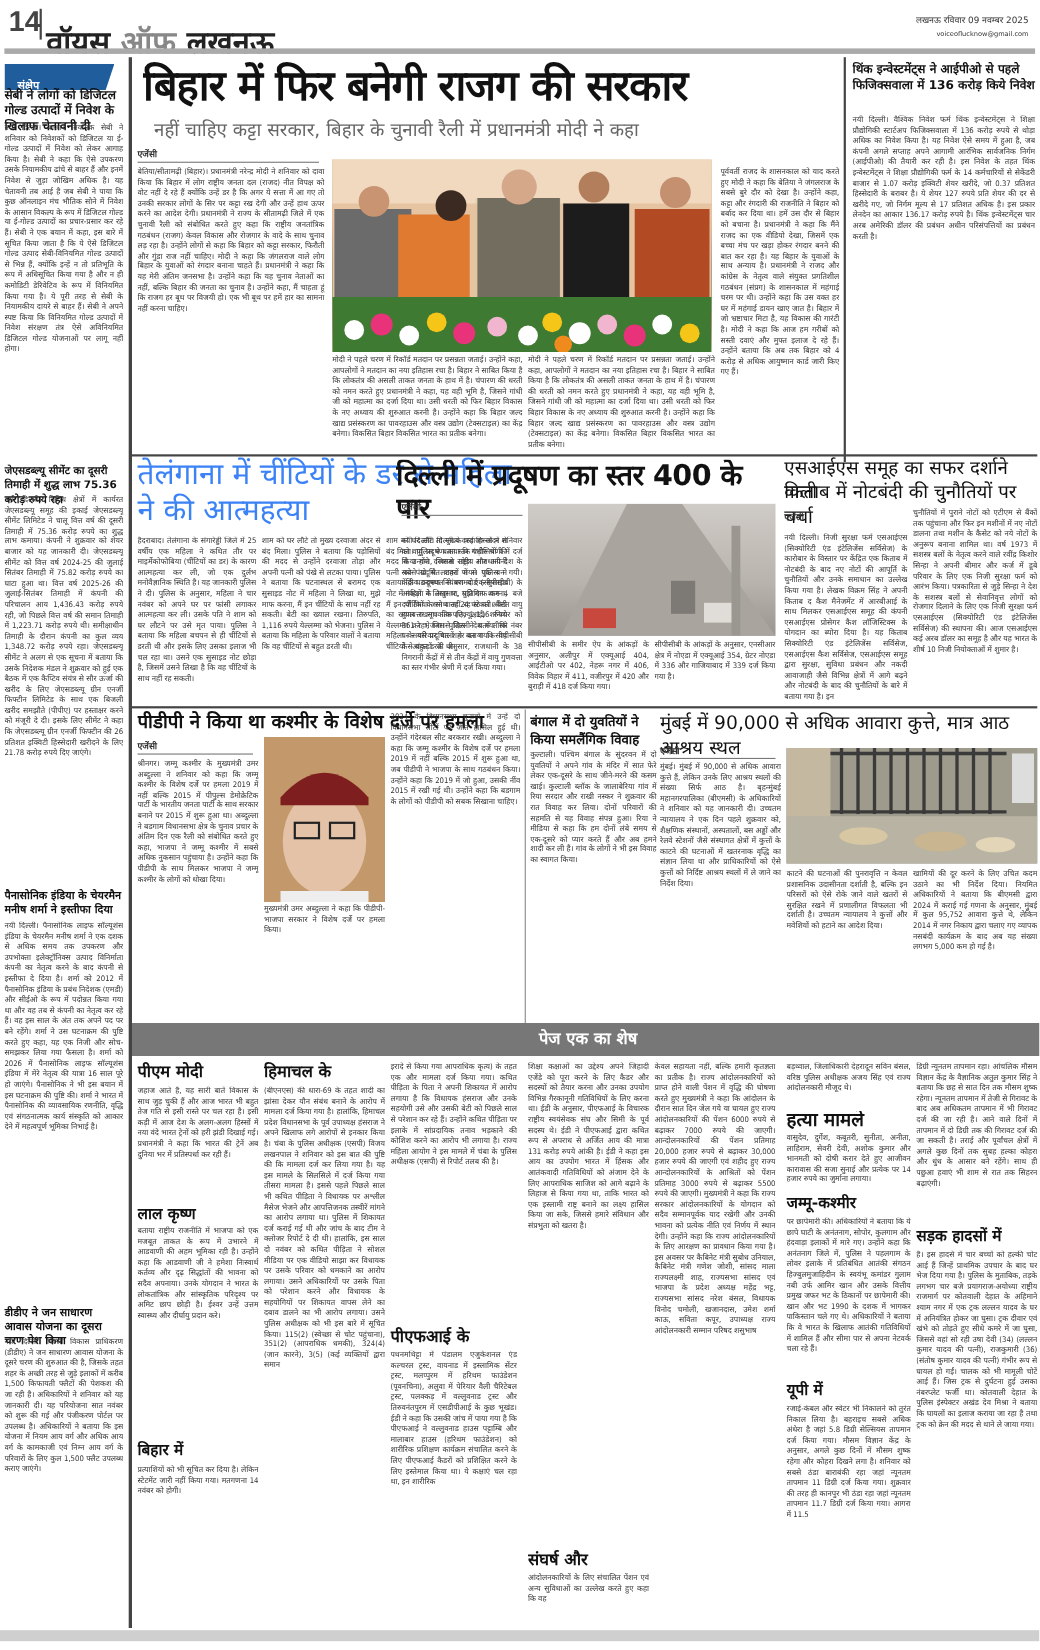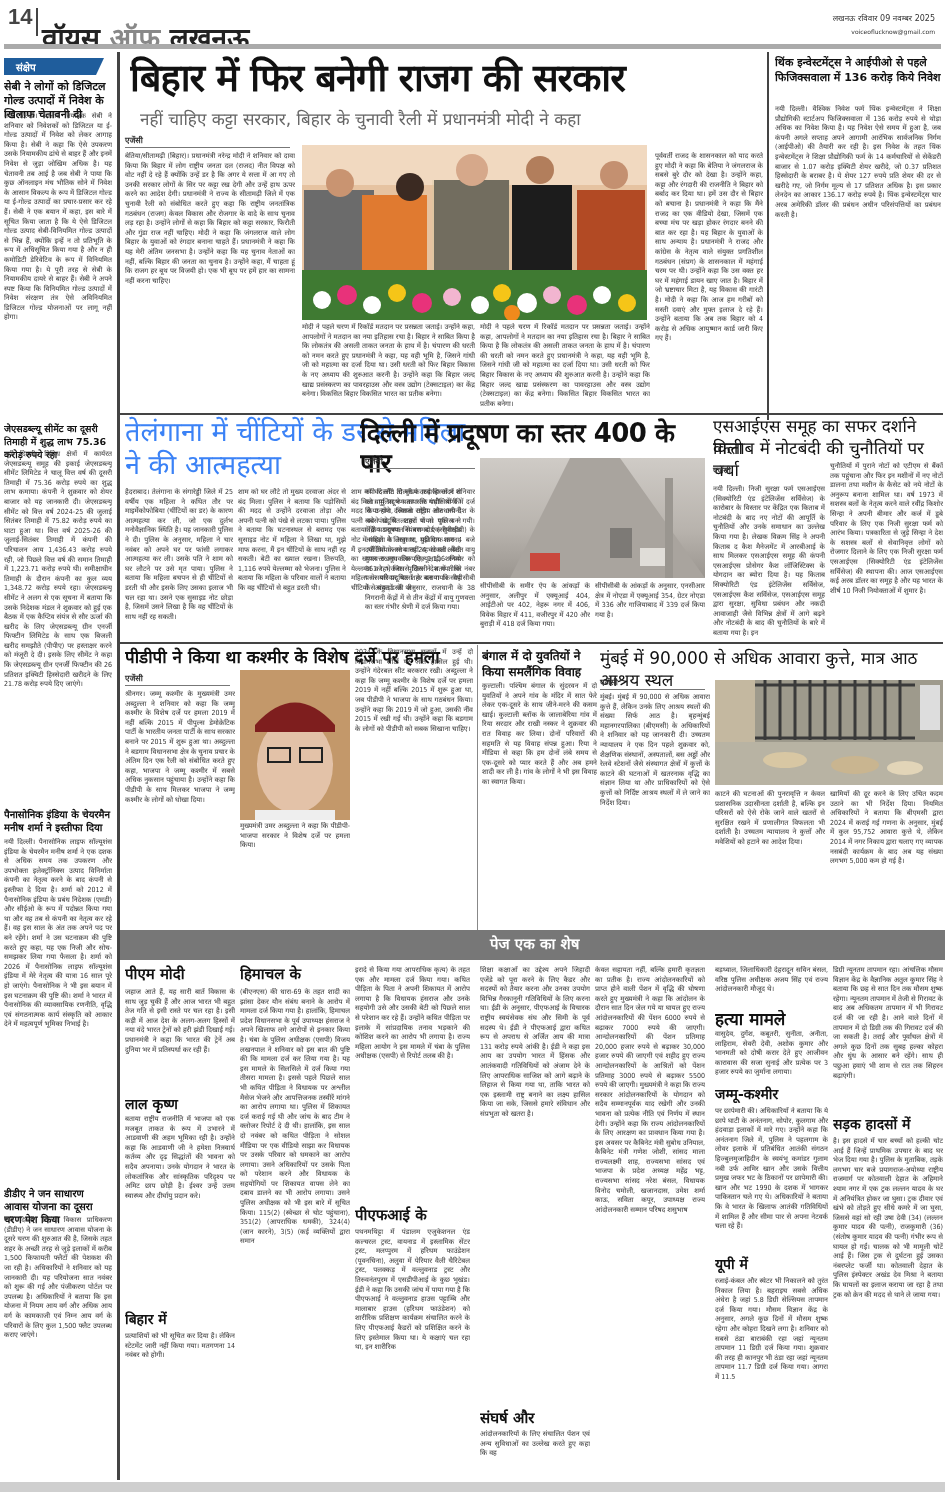--- a/index.html
+++ b/index.html
@@ -1,32 +1,32 @@
 <!DOCTYPE html>
 <html><head>
 <meta charset="utf-8">
 <style>
 *{box-sizing:border-box;margin:0;padding:0}
 body{width:945px;height:1500px;background:#fff;font-family:"DejaVu Sans",sans-serif;color:#1a1a1a;overflow:hidden;position:relative}
 .abs{position:absolute}
 .masthead{left:0;top:0;width:945px;height:46px}
-.pgnum{left:8px;top:4px;font-size:22px;font-weight:bold;color:#444;font-family:"Liberation Sans",sans-serif}
+.pgnum{left:8px;top:4px;font-size:26px;font-weight:bold;color:#444;font-family:"Liberation Sans",sans-serif}
 .pgbar{left:36px;top:8px;width:2px;height:28px;background:#444}
 .paper{left:42px;top:18px;font-size:28px;font-weight:bold;color:#222}
 .paper .of{color:#888}
 .section{left:0;width:945px;top:10px;text-align:center;font-size:18px;font-weight:bold;color:#333}
 .dateline{right:10px;top:12px;font-size:8px;text-align:right;color:#333;line-height:13px}
 .topbar{left:4px;top:44px;width:937px;height:5px;background:#aaa}
 .txt{font-size:7px;line-height:9.6px;color:#333;text-align:justify;overflow:hidden;font-family:"DejaVu Sans Condensed","DejaVu Sans",sans-serif}
 .hd{font-weight:bold;color:#111;overflow:hidden;font-family:"DejaVu Sans",sans-serif}
 .vline{width:3px;background:#444}
 .hline{height:1px;background:#777}
 .byline{font-size:8px;font-weight:bold;color:#333}
 .photo{overflow:hidden}
-.sankshep{left:4px;top:58px;width:100px;height:17px;background:#1f5d9c;color:#fff;font-size:10px;font-weight:bold;padding:2px 12px;clip-path:polygon(0 0,100% 0,92% 100%,0 100%)}
+.sankshep{left:4px;top:58px;width:100px;height:17px;background:#1f5d9c;color:#fff;font-size:10px;font-weight:bold;padding:12px 12px;clip-path:polygon(0 0,100% 0,92% 100%,0 100%)}
 .bottombar{left:0;top:1482px;width:945px;height:10px;background:#cfcfcf}
 </style>
 </head>
 <body>
 
 <div class="abs masthead">
   <div class="abs pgnum">14</div>
   <div class="abs pgbar"></div>
   <div class="abs paper">
     <span>वॉयस</span>
@@ -208,21 +208,21 @@
 <div class="abs txt" style="left:355px;top:1228px;width:115px;height:249px">पथनमथिट्टा में पंडालम एजुकेशनल एंड कल्चरल ट्रस्ट, वायनाड में इस्लामिक सेंटर ट्रस्ट, मलप्पुरम में हरिथम फाउंडेशन (पूवनचिना), अलुवा में पेरियार वैली चैरिटेबल ट्रस्ट, पलक्कड़ में वल्लुवनाड ट्रस्ट और तिरुवनंतपुरम में एसडीपीआई के कुछ भूखंड। ईडी ने कहा कि उसकी जांच में पाया गया है कि पीएफआई ने वल्लुवनाड हाउस पट्टाम्बि और मालाबार हाउस (हरिथम फाउंडेशन) को शारीरिक प्रशिक्षण कार्यक्रम संचालित करने के लिए पीएफआई कैडरों को प्रशिक्षित करने के लिए इस्तेमाल किया था। ये कक्षाएं चल रहा था, इन शारीरिक</div>
 
 <div class="abs txt" style="left:480px;top:966px;width:110px;height:440px">शिक्षा कक्षाओं का उद्देश्य अपने जिहादी एजेंडे को पूरा करने के लिए कैडर और सदस्यों को तैयार करना और उनका उपयोग विभिन्न गैरकानूनी गतिविधियों के लिए करना था। ईडी के अनुसार, पीएफआई के विचारक राष्ट्रीय स्वयंसेवक संघ और सिमी के पूर्व सदस्य थे। ईडी ने पीएफआई द्वारा कथित रूप से अपराध से अर्जित आय की मात्रा 131 करोड़ रुपये आंकी है। ईडी ने कहा इस आय का उपयोग भारत में हिंसक और आतंकवादी गतिविधियों को अंजाम देने के लिए आपराधिक साजिश को आगे बढ़ाने के लिहाज से किया गया था, ताकि भारत को एक इस्लामी राष्ट्र बनाने का लक्ष्य हासिल किया जा सके, जिससे हमारे संविधान और संप्रभुता को खतरा है।</div>
 <div class="abs hd" style="left:480px;top:1408px;width:110px;font-size:15px;line-height:20px">संघर्ष और</div>
 <div class="abs txt" style="left:480px;top:1430px;width:110px;height:47px">आंदोलनकारियों के लिए संचालित पेंशन एवं अन्य सुविधाओं का उल्लेख करते हुए कहा कि वह</div>
 
 <div class="abs txt" style="left:595px;top:966px;width:110px;height:511px">केवल सहायता नहीं, बल्कि हमारी कृतज्ञता का प्रतीक है। राज्य आंदोलनकारियों को प्राप्त होने वाली पेंशन में वृद्धि की घोषणा करते हुए मुख्यमंत्री ने कहा कि आंदोलन के दौरान सात दिन जेल गये या घायल हुए राज्य आंदोलनकारियों की पेंशन 6000 रुपये से बढ़ाकर 7000 रुपये की जाएगी। आन्दोलनकारियों की पेंशन प्रतिमाह 20,000 हजार रुपये से बढ़ाकर 30,000 हजार रुपये की जाएगी एवं शहीद हुए राज्य आन्दोलनकारियों के आश्रितों को पेंशन प्रतिमाह 3000 रुपये से बढ़ाकर 5500 रुपये की जाएगी। मुख्यमंत्री ने कहा कि राज्य सरकार आंदोलनकारियों के योगदान को सदैव सम्मानपूर्वक याद रखेगी और उनकी भावना को प्रत्येक नीति एवं निर्णय में स्थान देगी। उन्होंने कहा कि राज्य आंदोलनकारियों के लिए आरक्षण का प्रावधान किया गया है। इस अवसर पर कैबिनेट मंत्री सुबोध उनियाल, कैबिनेट मंत्री गणेश जोशी, सांसद माला राज्यलक्ष्मी शाह, राज्यसभा सांसद एवं भाजपा के प्रदेश अध्यक्ष महेंद्र भट्ट, राज्यसभा सांसद नरेश बंसल, विधायक विनोद चमोली, खजानदास, उमेश शर्मा काऊ, सविता कपूर, उपाध्यक्ष राज्य आंदोलनकारी सम्मान परिषद शसुभाष</div>
 
 <div class="abs txt" style="left:715px;top:966px;width:113px;height:40px">बड़थ्वाल, जिलाधिकारी देहरादून सविन बंसल, वरिष्ठ पुलिस अधीक्षक अजय सिंह एवं राज्य आंदोलनकारी मौजूद थे।</div>
 <div class="abs hd" style="left:715px;top:1010px;width:113px;font-size:17px;line-height:18px">हत्या मामले</div>
-<div class="abs txt" style="left:715px;top:1030px;width:113px;height:52px">वासुदेव, दुर्गेश, कबूतरी, सुनीता, अनीता, लाहिराम, सेवरी देवी, अशोक कुमार और भानमती को दोषी करार देते हुए आजीवन कारावास की सजा सुनाई और प्रत्येक पर 3 हजार रुपये का जुर्माना लगाया।</div>
+<div class="abs txt" style="left:715px;top:1030px;width:113px;height:52px">वासुदेव, दुर्गेश, कबूतरी, सुनीता, अनीता, लाहिराम, सेवरी देवी, अशोक कुमार और भानमती को दोषी करार देते हुए आजीवन कारावास की सजा सुनाई और प्रत्येक पर 14 हजार रुपये का जुर्माना लगाया।</div>
 <div class="abs hd" style="left:715px;top:1085px;width:113px;font-size:14px;line-height:18px">जम्मू-कश्मीर</div>
 <div class="abs txt" style="left:715px;top:1107px;width:113px;height:145px">पर छापेमारी की। अधिकारियों ने बताया कि ये छापे घाटी के अनंतनाग, सोपोर, कुलगाम और हंदवाड़ा इलाकों में मारे गए। उन्होंने कहा कि अनंतनाग जिले में, पुलिस ने पहलगाम के लोवर इलाके में प्रतिबंधित आतंकी संगठन हिज्बुलमुजाहिदीन के स्वयंभू कमांडर गुलाम नबी उर्फ आमिर खान और उसके वित्तीय प्रमुख जफर भट के ठिकानों पर छापेमारी की। खान और भट 1990 के दशक में भागकर पाकिस्तान चले गए थे। अधिकारियों ने बताया कि वे भारत के खिलाफ आतंकी गतिविधियों में शामिल हैं और सीमा पार से अपना नेटवर्क चला रहे हैं।</div>
 <div class="abs hd" style="left:715px;top:1255px;width:113px;font-size:14px;line-height:18px">यूपी में</div>
 <div class="abs txt" style="left:715px;top:1277px;width:113px;height:200px">रजाई-कंबल और स्वेटर भी निकालने को तुरंत निकाल लिया है। बहराइच सबसे अधिक अंधेरा है जहां 5.8 डिग्री सेल्सियस तापमान दर्ज किया गया। मौसम विज्ञान केंद्र के अनुसार, अगले कुछ दिनों में मौसम शुष्क रहेगा और कोहरा दिखने लगा है। शनिवार को सबसे ठंडा बाराबंकी रहा जहां न्यूनतम तापमान 11 डिग्री दर्ज किया गया। शुक्रवार की तरह ही कानपुर भी ठंडा रहा जहां न्यूनतम तापमान 11.7 डिग्री दर्ज किया गया। आगरा में 11.5</div>
 
 <div class="abs txt" style="left:833px;top:966px;width:110px;height:145px">डिग्री न्यूनतम तापमान रहा। आंचलिक मौसम विज्ञान केंद्र के वैज्ञानिक अतुल कुमार सिंह ने बताया कि छह से सात दिन तक मौसम शुष्क रहेगा। न्यूनतम तापमान में तेजी से गिरावट के बाद अब अधिकतम तापमान में भी गिरावट दर्ज की जा रही है। आने वाले दिनों में तापमान में दो डिग्री तक की गिरावट दर्ज की जा सकती है। तराई और पूर्वांचल क्षेत्रों में अगले कुछ दिनों तक सुबह हल्का कोहरा और धुंध के आसार बने रहेंगे। साथ ही पछुआ हवाएं भी शाम से रात तक सिहरन बढ़ाएंगी।</div>
 <div class="abs hd" style="left:833px;top:1115px;width:110px;font-size:14px;line-height:18px">सड़क हादसों में</div>
 <div class="abs txt" style="left:833px;top:1137px;width:110px;height:340px">है। इस हादसे में चार बच्चों को हल्की चोट आई हैं जिन्हें प्राथमिक उपचार के बाद घर भेज दिया गया है। पुलिस के मुताबिक, तड़के लगभग चार बजे प्रयागराज-अयोध्या राष्ट्रीय राजमार्ग पर कोतवाली देहात के अहिमाने श्याम नगर में एक ट्रक लल्लन यादव के घर में अनियंत्रित होकर जा घुसा। ट्रक दीवार एवं खंभे को तोड़ते हुए सीधे कमरे में जा घुसा, जिससे वहां सो रही उषा देवी (34) (लल्लन कुमार यादव की पत्नी), राजकुमारी (36) (संतोष कुमार यादव की पत्नी) गंभीर रूप से घायल हो गईं। चालक को भी मामूली चोटें आई हैं। जिस ट्रक से दुर्घटना हुई उसका नंबरप्लेट फर्जी था। कोतवाली देहात के पुलिस इंस्पेक्टर अखंड देव मिश्रा ने बताया कि घायलों का इलाज कराया जा रहा है तथा ट्रक को क्रेन की मदद से थाने ले जाया गया।</div>
 
 <div class="abs bottombar"></div>

